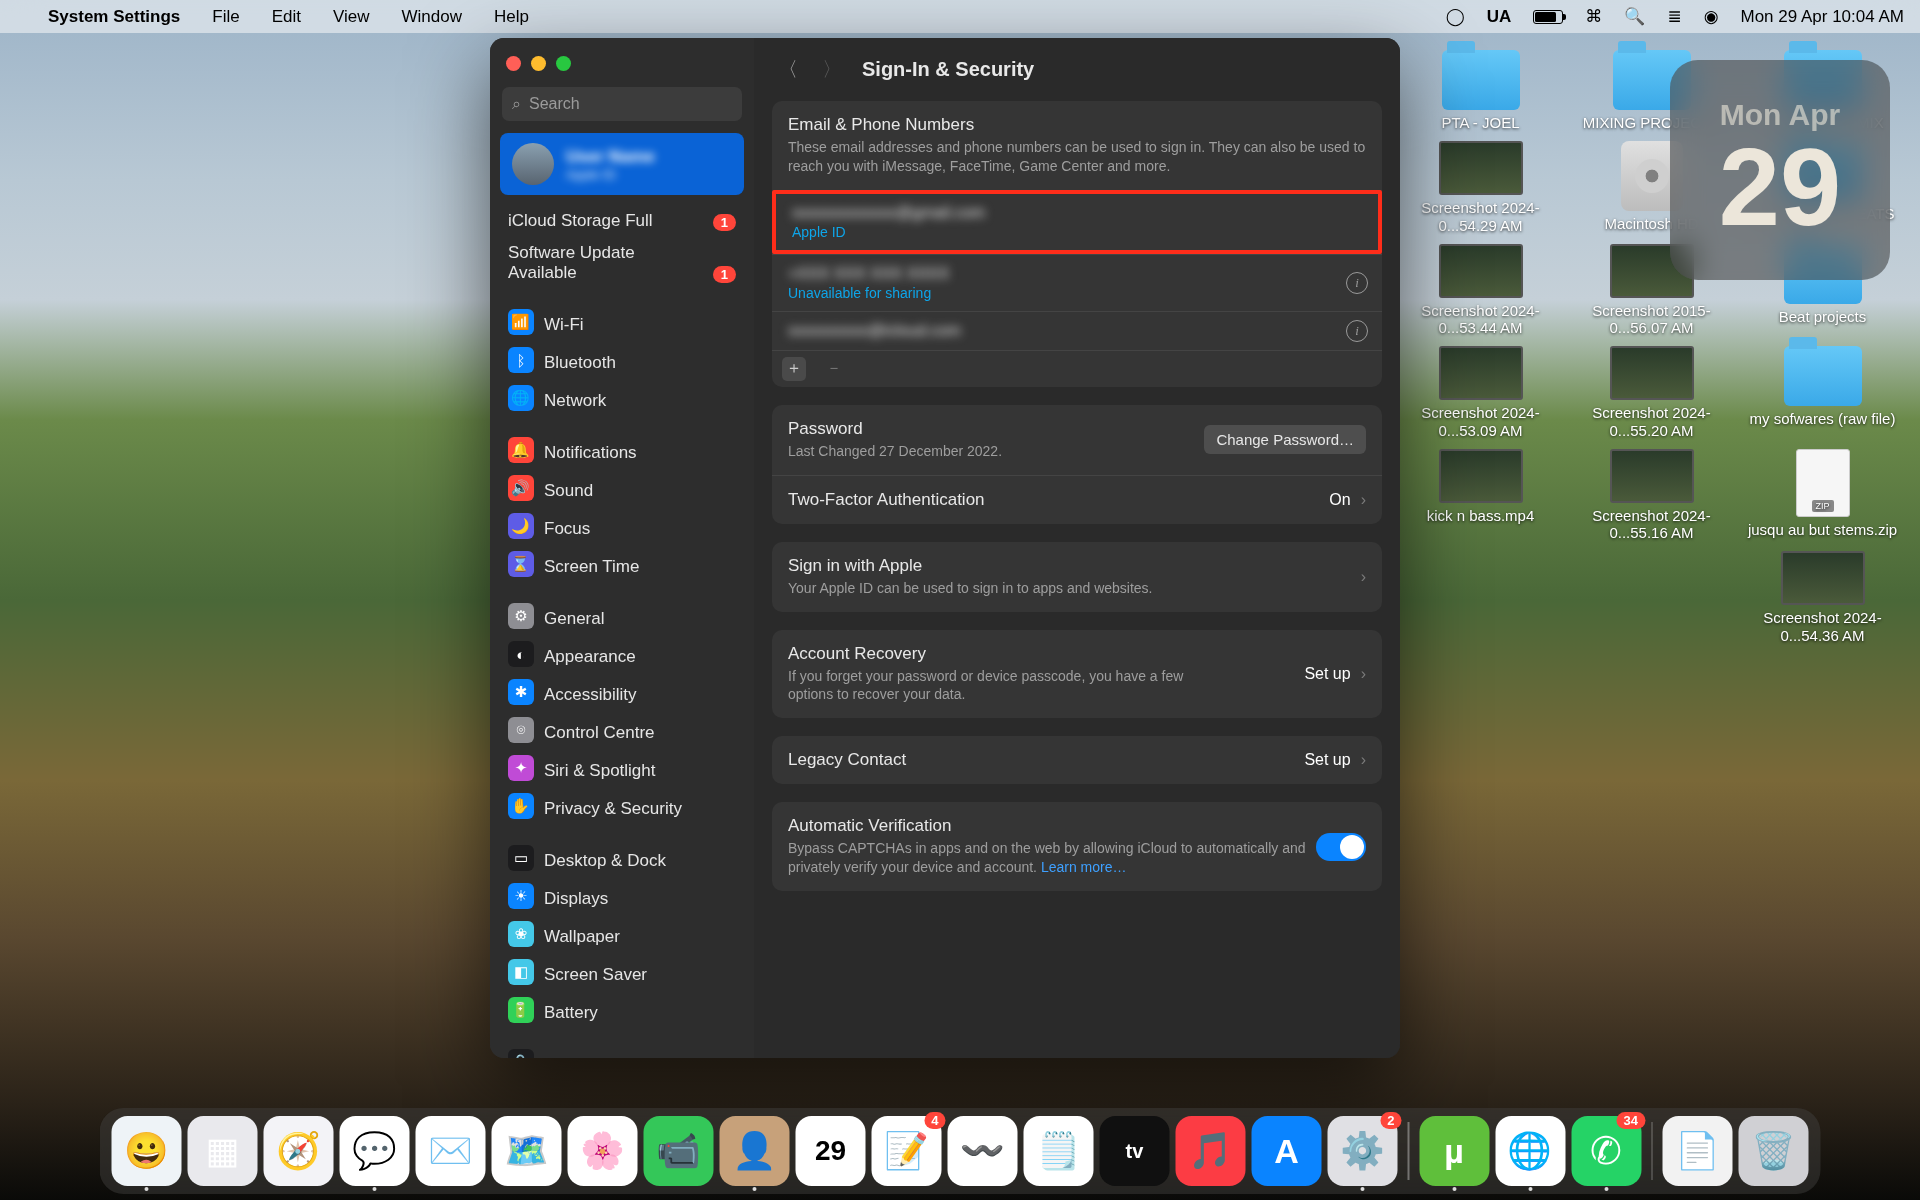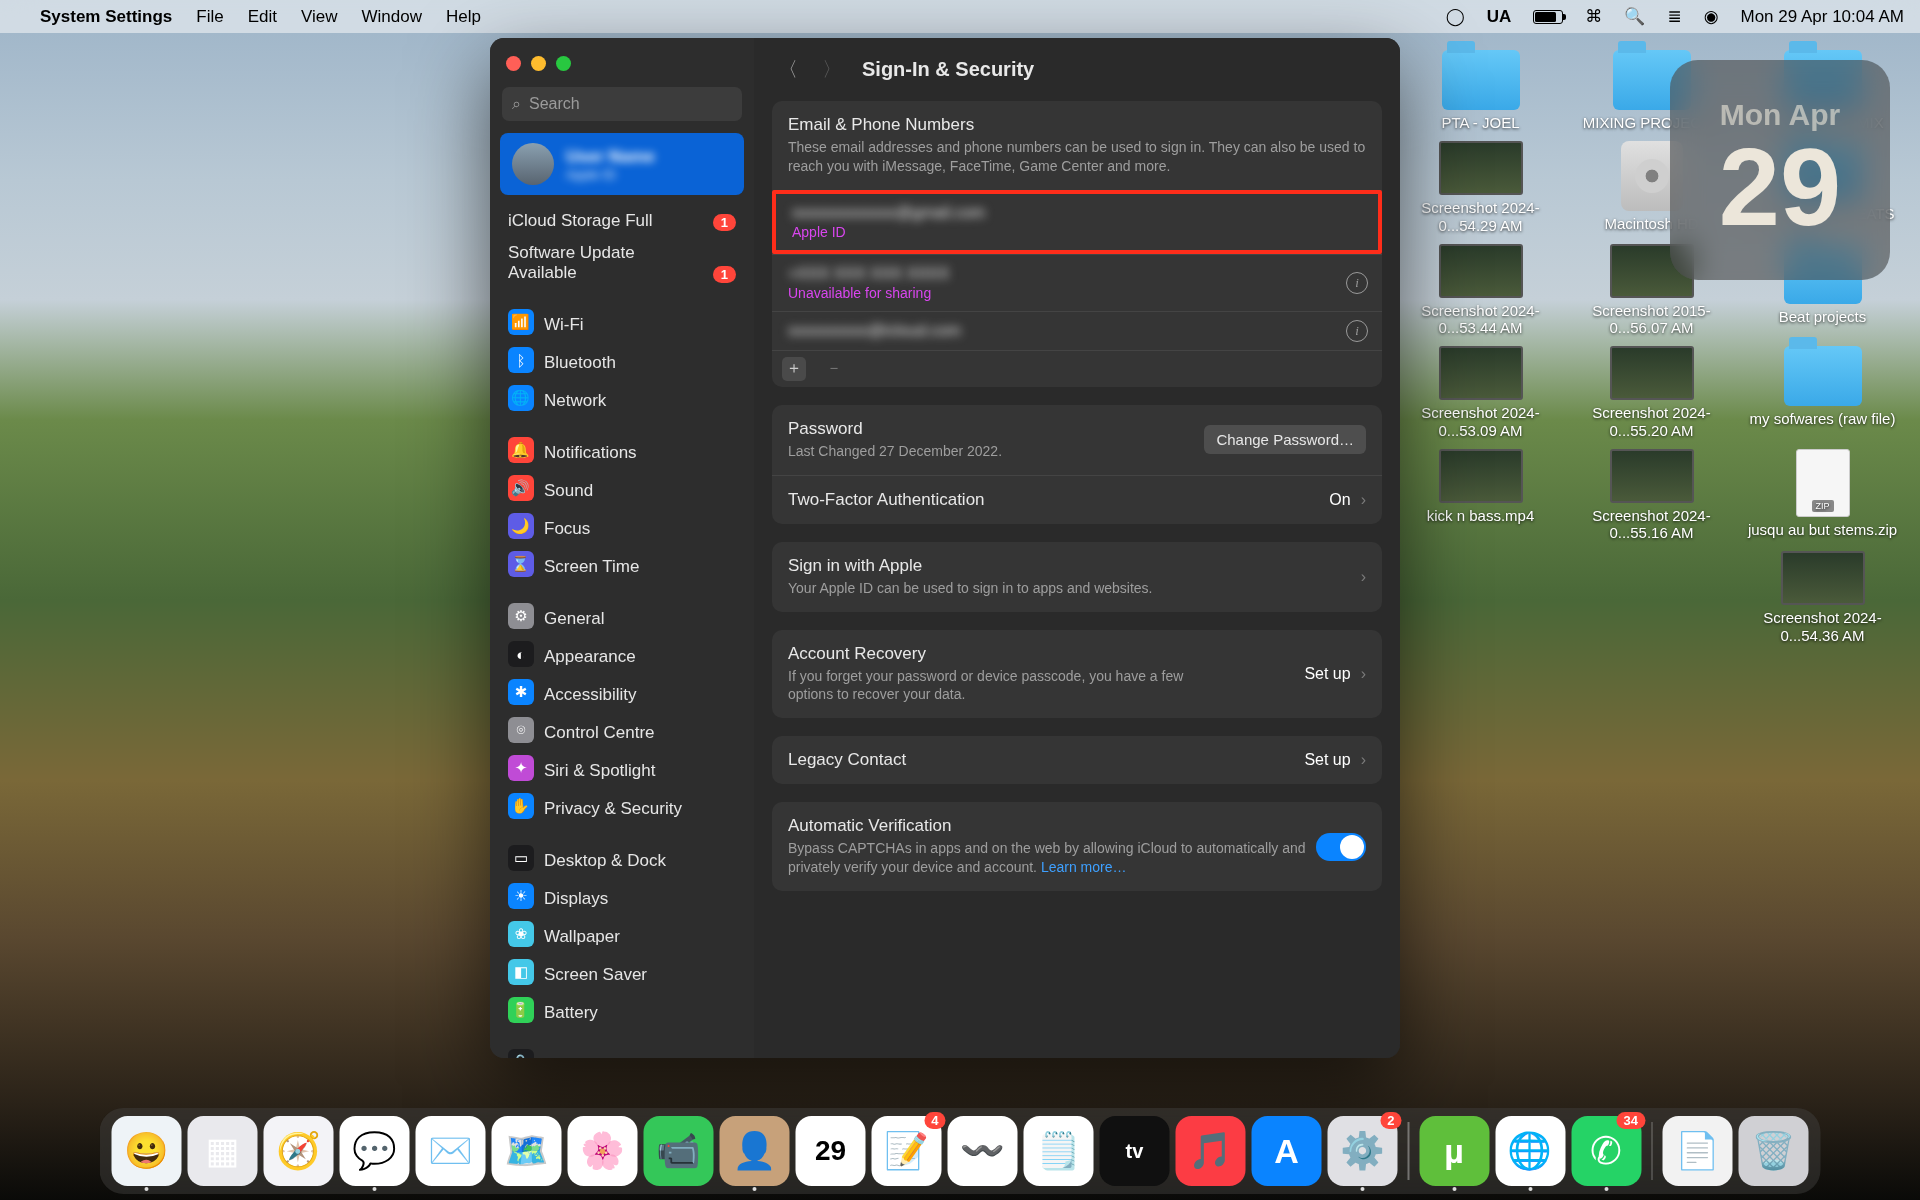--- a/index.html
+++ b/index.html
@@ -6,21 +6,21 @@
 *{box-sizing:border-box}
 
 
 .desktop{
   position:absolute;inset:0;
   background:linear-gradient(180deg,#9db4c8 0%,#b8c8d4 15%,#c5d0d8 25%,#6b8a4a 35%,#4a6838 50%,#7a6838 65%,#5a4830 78%,#2a2218 92%,#0a0a08 100%);
 }
 
 
 .menubar{position:absolute;top:0;left:0;right:0;height:33px;background:rgba(250,250,250,0.55);backdrop-filter:blur(20px);display:flex;align-items:center;padding:0 16px;font-size:17px;color:#000}
-.menubar .left{display:flex;align-items:flex-end;gap:24px}
+.menubar .left{display:flex;align-items:flex-end;gap:32px}
 .menubar .left .apple{font-size:20px}
 .menubar .left .appname{font-weight:700}
 .menubar .right{margin-left:auto;display:flex;align-items:center;gap:22px}
 .menubar .right .clock{font-weight:500}
 .menubar .menu-icon{display:inline-flex;align-items:center;justify-content:center}
 .battery-icon{display:inline-block;width:30px;height:14px;border:1.5px solid #000;border-radius:3px;position:relative}
 .battery-icon::after{content:"";position:absolute;right:-4px;top:3px;width:3px;height:6px;background:#000;border-radius:0 2px 2px 0}
 .battery-icon::before{content:"";position:absolute;left:1px;top:1px;bottom:1px;width:75%;background:#000;border-radius:1.5px}
 
 
@@ -66,21 +66,21 @@
 .mhead .navbtn{color:#9a9a9a;font-size:20px;padding:4px;cursor:default}
 .mhead h1{margin:0;font-size:20px;font-weight:700}
 .mcontent{padding:0 18px 18px;overflow-y:auto;flex:1}
 .card{background:#353535;border-radius:10px;margin-bottom:18px;overflow:hidden}
 .card-pad{padding:14px 16px}
 .card-title{color:#e8e8e8;font-size:17px}
 .card-sub{color:#9e9e9e;font-size:14px;line-height:1.35;margin-top:3px}
 .divider{height:1px;background:#444}
 .crow{padding:10px 16px;display:flex;align-items:flex-start;flex-direction:column;position:relative}
 .crow .rt{color:#e5e5e5;font-size:16px}
-.crow .rs{color:#d946ef;font-size:14px;margin-top:2px}
+.crow .rs{color:#0ea5e9;font-size:14px;margin-top:2px}
 .crow .info{position:absolute;right:14px;top:50%;transform:translateY(-50%);width:22px;height:22px;border:1.5px solid #9a9a9a;border-radius:50%;color:#9a9a9a;display:flex;align-items:center;justify-content:center;font-size:13px;font-style:italic;font-family:serif}
 .redbox{border:4px solid #ff2d1a;border-radius:2px}
 .btnrow{display:flex;gap:16px;padding:6px 10px}
 .sqbtn{width:24px;height:24px;border-radius:5px;background:#4a4a4a;color:#ccc;display:flex;align-items:center;justify-content:center;font-size:16px}
 .rrow{padding:14px 16px;display:flex;align-items:center}
 .rrow-col{flex:1}
 .rrow .value{color:#ffffff;font-size:16px}
 .chev{color:#7a7a7a;font-size:16px;margin-left:10px}
 .btngrey{background:#4e4e4e;color:#e6e6e6;padding:6px 12px;border-radius:6px;font-size:15px}
 .toggle{width:50px;height:28px;background:#0a84ff;border-radius:14px;position:relative}

